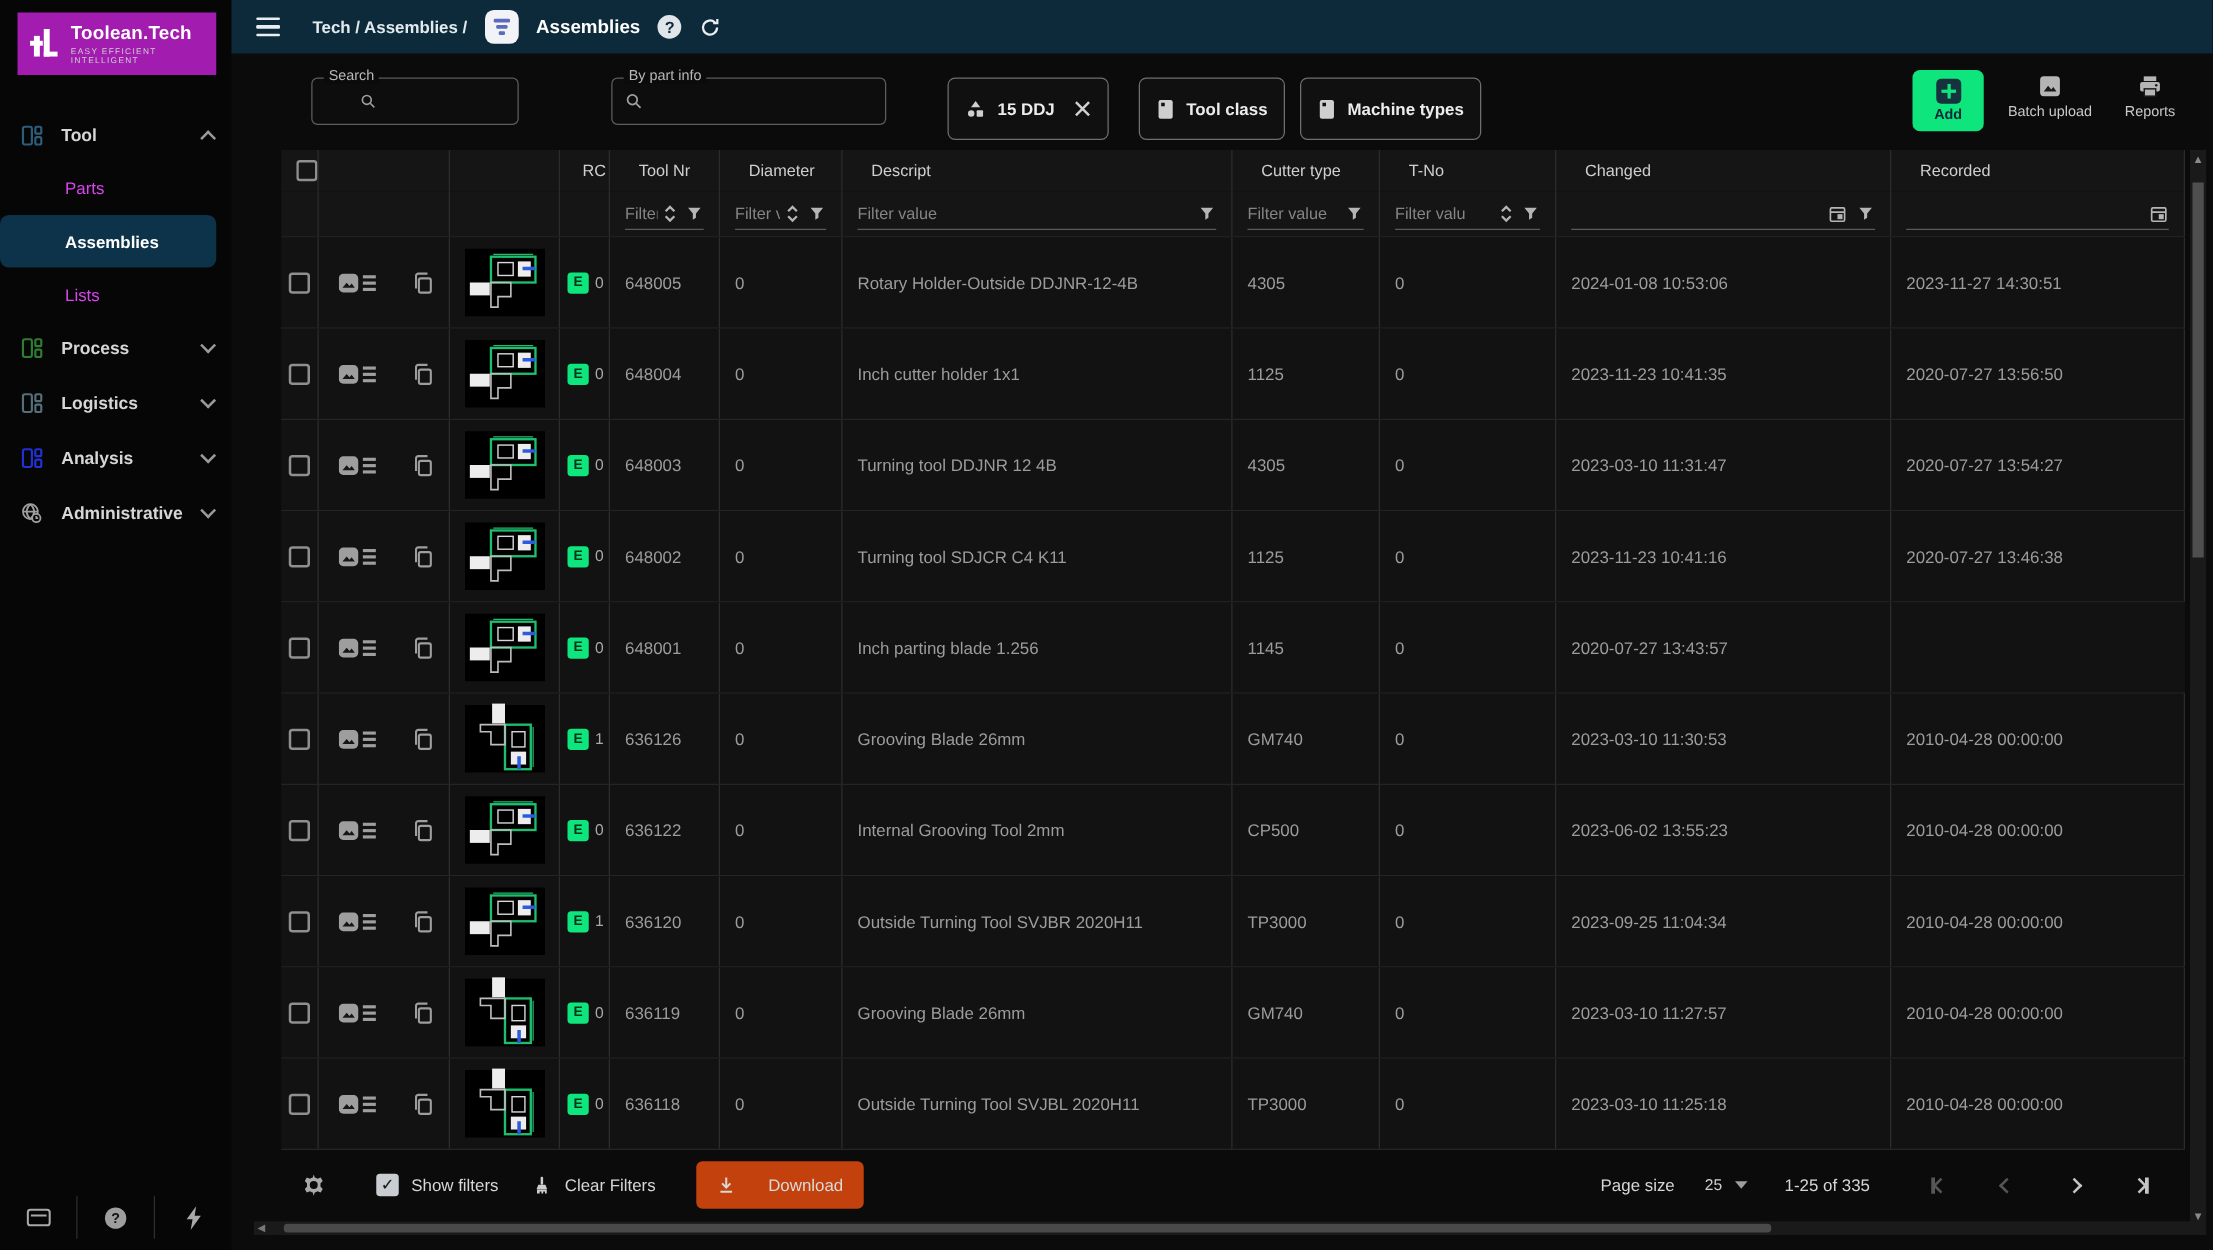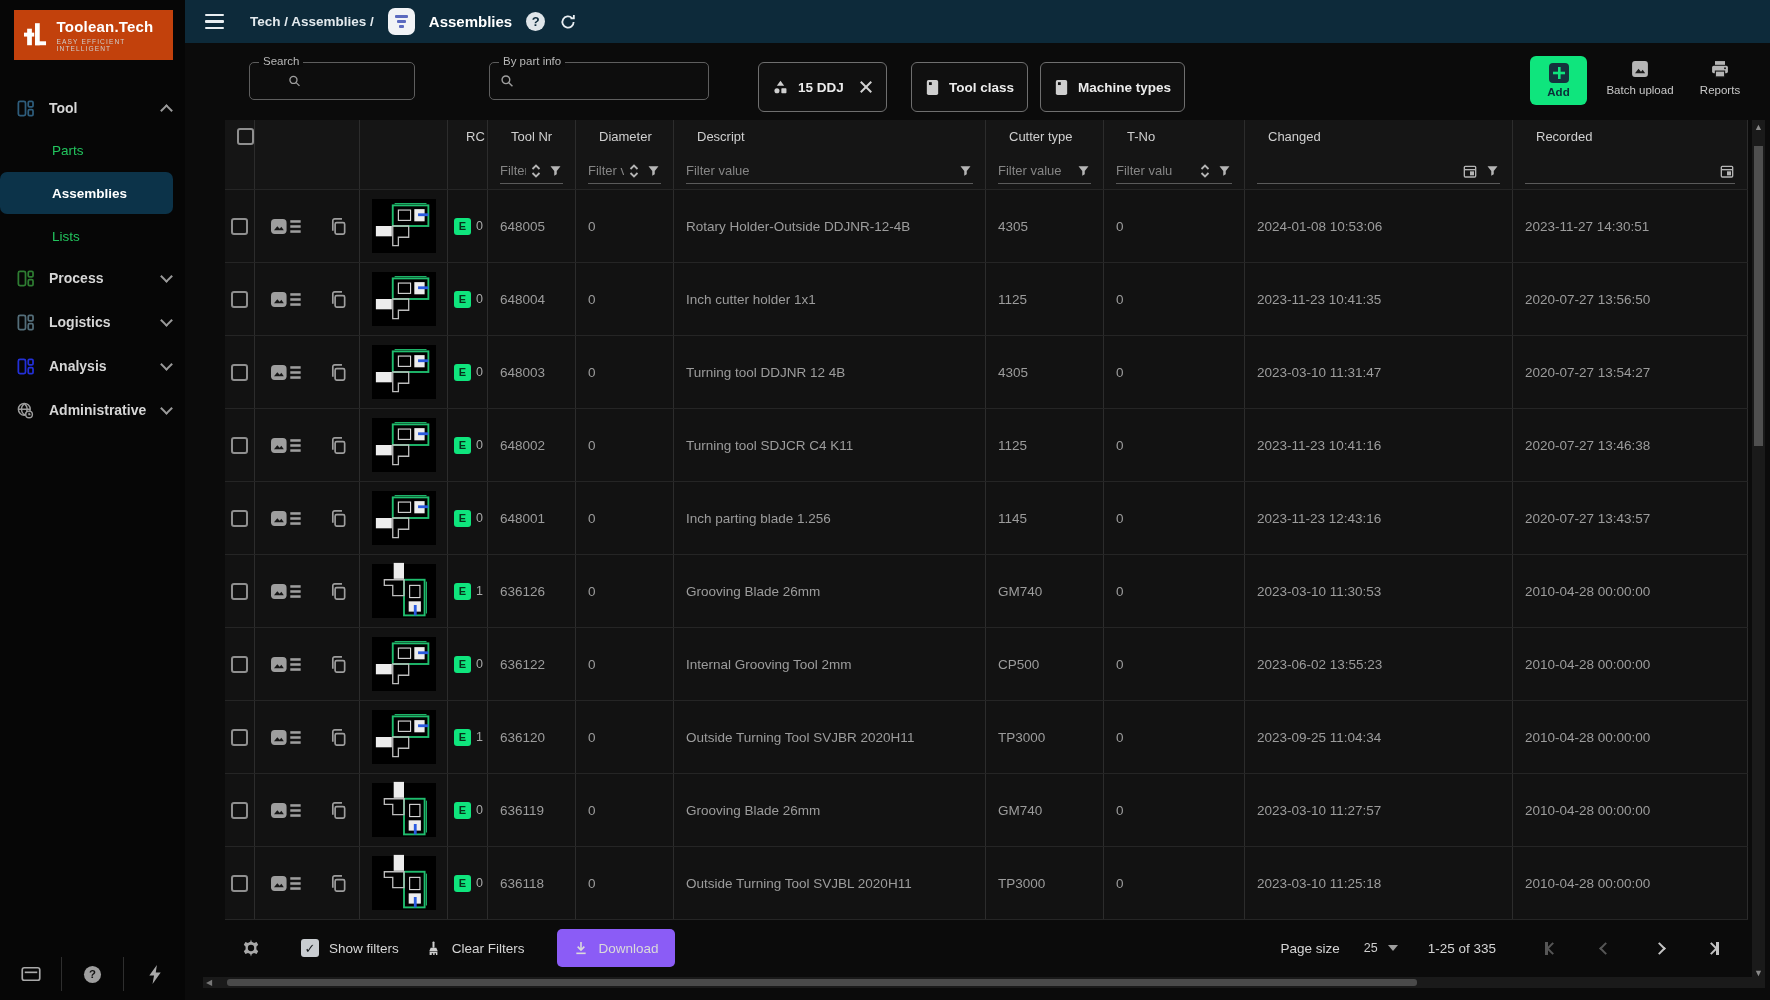--- a/index.html
+++ b/index.html
@@ -8,27 +8,27 @@
     --header-bg:#0d2a3a;
     --active-item-bg:#0c3349;
     --cols:30px 105px 88px 40px 88px 98px 312px 118px 141px 268px 235px;
   }
   *{box-sizing:border-box;margin:0;padding:0;font-family:"Liberation Sans","DejaVu Sans",sans-serif;}
   html,body{width:1770px;height:1000px;overflow:hidden;background:#0a0a0a;}
   svg{display:block;}
 
   
   .sidebar{position:absolute;left:0;top:0;width:185px;height:100%;background:#060606;z-index:5;}
-  .logo-box{margin:10px 12px 0 14px;background:#c2410c;padding:8px 10px;display:flex;align-items:center;gap:9px;}
+  .logo-box{margin:10px 12px 0 14px;background:#a21caf;padding:8px 10px;display:flex;align-items:center;gap:9px;}
   .logo-text .t1{color:#fff;font-weight:bold;font-size:15px;letter-spacing:.2px;}
   .logo-text .t2{color:#cfcfcf;font-size:6.6px;letter-spacing:1.1px;margin-top:3px;}
   .nav{margin-top:26px;}
   .nav-item{display:flex;align-items:center;gap:14px;height:44px;padding:0 14px 0 16px;color:#d6d6d6;font-size:14px;font-weight:600;cursor:pointer;}
   .nav-item .chev{margin-left:auto;}
-  .nav-sub{display:flex;align-items:center;height:40px;padding-left:52px;color:#22c55e;font-size:13.5px;cursor:pointer;}
+  .nav-sub{display:flex;align-items:center;height:40px;padding-left:52px;color:#d946ef;font-size:13.5px;cursor:pointer;}
   .nav-sub.active{background:var(--active-item-bg);border-radius:7px;margin:2px 12px 2px 0;height:42px;color:#fff;font-weight:bold;}
   .chev{width:9px;height:9px;border-right:2px solid #9a9a9a;border-bottom:2px solid #9a9a9a;display:inline-block;}
   .chev.up{transform:rotate(-135deg);margin-top:5px;}
   .chev.down{transform:rotate(45deg);margin-bottom:4px;}
   .side-bottom{position:absolute;bottom:0;left:0;width:100%;height:52px;display:flex;align-items:center;}
   .side-bottom .slot{flex:1;display:flex;justify-content:center;align-items:center;}
   .side-bottom .slot+.slot{border-left:1px solid #2e2e2e;height:34px;}
 
   
   .topbar{position:absolute;left:185px;right:0;top:0;height:43px;background:var(--header-bg);display:flex;align-items:center;padding:0 26px 0 16px;gap:14px;}
@@ -88,21 +88,21 @@
   .vscroll .thumb-v{position:absolute;top:26px;left:2px;width:9px;height:300px;background:#4f4f4f;}
   .vscroll .arr{position:absolute;left:2px;color:#8a8a8a;font-size:9px;}
   .hscroll{position:absolute;left:18px;width:1562px;top:934px;height:11px;background:#1a1a1a;display:flex;align-items:center;}
   .hscroll .thumb-h{position:absolute;left:24px;width:1190px;top:2px;height:7px;background:#4a4a4a;border-radius:3px;}
 
   
   .footer{position:absolute;left:0;right:14px;top:877px;height:56px;display:flex;align-items:center;color:#d6d6d6;font-size:13.5px;}
   .footer .gear{margin-left:56px;cursor:pointer;}
   .ck{width:18px;height:18px;background:#c9cdd1;border-radius:3px;display:flex;align-items:center;justify-content:center;color:#14181b;font-size:13px;font-weight:bold;cursor:pointer;}
   .foot-item{display:flex;align-items:center;gap:10px;cursor:pointer;}
-  .download-btn{background:#8b5cf6;border:none;border-radius:5px;height:38px;display:flex;align-items:center;gap:10px;padding:0 16px;color:#dadada;font-size:13.5px;cursor:pointer;}
+  .download-btn{background:#c2410c;border:none;border-radius:5px;height:38px;display:flex;align-items:center;gap:26px;padding:0 16px;color:#dadada;font-size:13.5px;cursor:pointer;}
   .foot-right{margin-left:auto;display:flex;align-items:center;gap:30px;margin-right:34px;}
   .psize{display:flex;align-items:center;gap:24px;}
   .psize .num{font-size:12.5px;color:#cfcfcf;cursor:pointer;display:flex;align-items:center;gap:10px;}
   .caret{width:0;height:0;border-left:5px solid transparent;border-right:5px solid transparent;border-top:6px solid #9e9e9e;}
   .pager{display:flex;align-items:center;gap:36px;margin-left:16px;}
   .pg{position:relative;width:18px;height:18px;display:flex;align-items:center;justify-content:center;cursor:pointer;}
   .pg .chv{width:9px;height:9px;border-right:2.4px solid;border-bottom:2.4px solid;}
   .pg.left .chv{transform:rotate(135deg);}
   .pg.right .chv{transform:rotate(-45deg);}
   .pg .bar{width:2.4px;height:13px;background:currentColor;}
@@ -614,21 +614,20 @@
     </div>
     <div class="td c-rc">
             <span class="ebadge">E</span>
             <span class="rc-count">0</span>
           </div>
     <div class="td">648001</div>
     <div class="td">0</div>
     <div class="td">Inch parting blade 1.256</div>
     <div class="td">1145</div>
     <div class="td">0</div>
-    <div class="td">2023-11-23 12:43:16</div>
     <div class="td">2020-07-27 13:43:57</div>
   </div>
         <div class="tr data">
     <div class="td c-check">
             <span class="cb"></span>
           </div>
     <div class="td c-actions">
       <svg width="34" height="21" viewBox="0 0 40 24" style="cursor:pointer">
         <rect x="0" y="2" width="21" height="20" rx="5" fill="#9e9e9e"></rect>
         <path d="M4 17 l4.5-5.5 3.2 3.6 2.2-2.6 3.4 4.5 Z" fill="#161616"></path>

